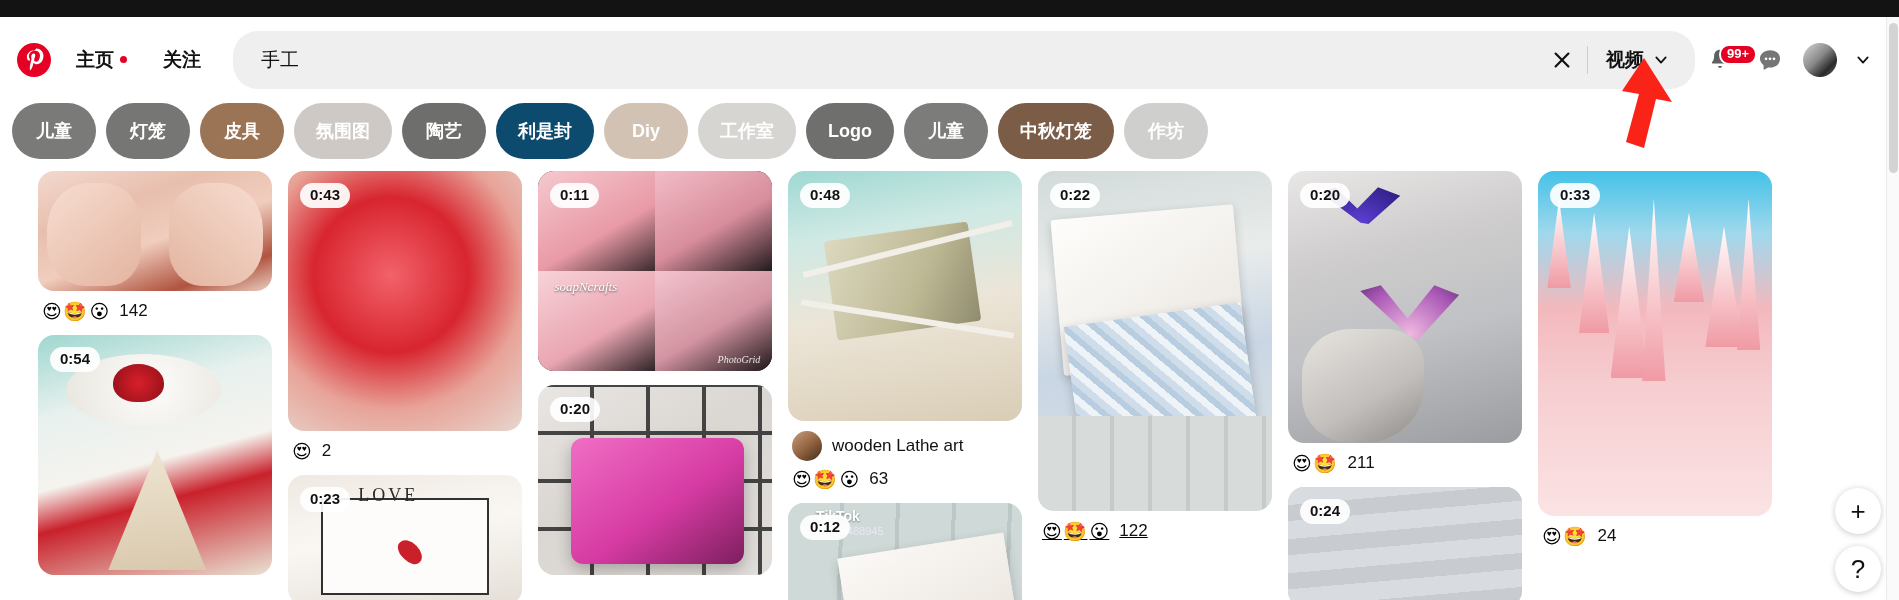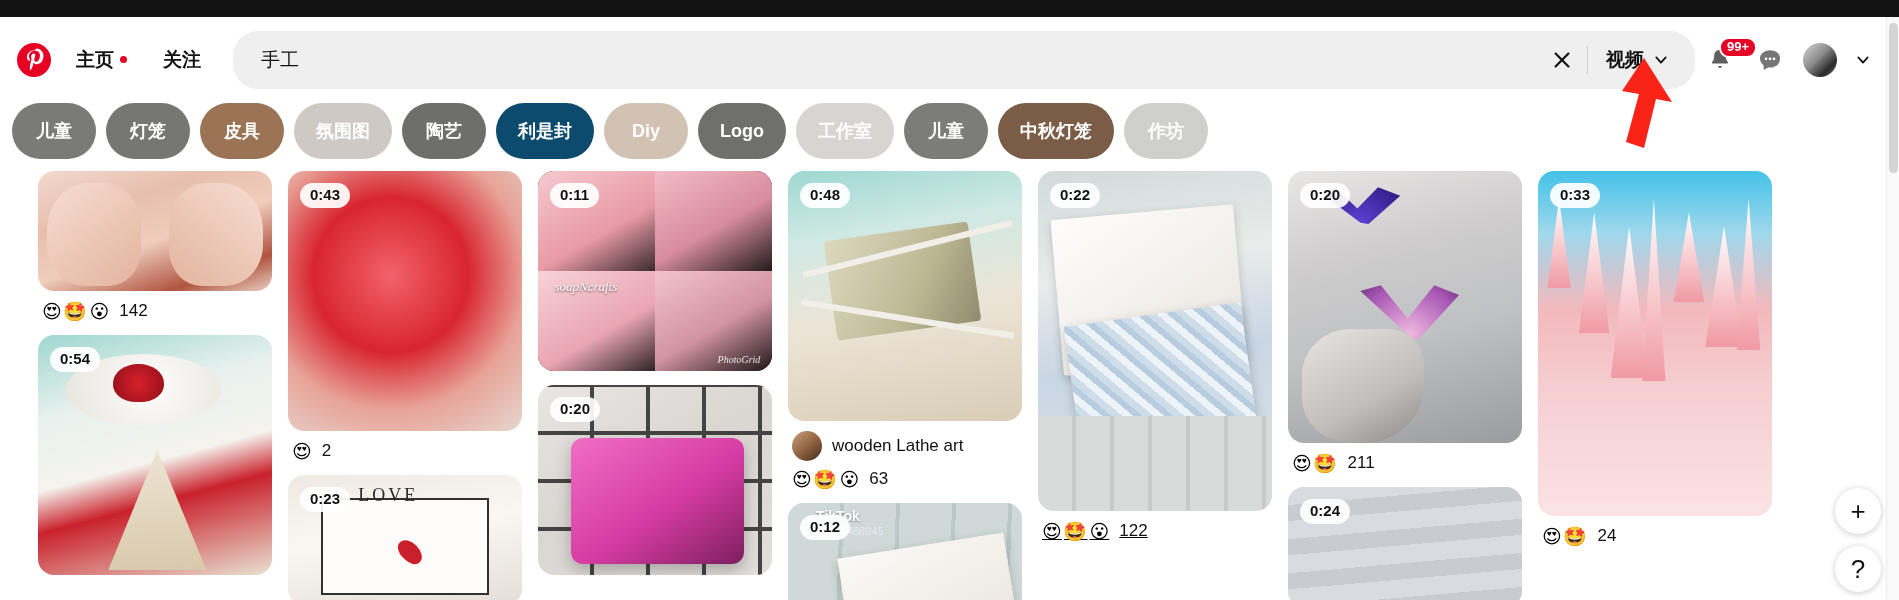--- a/index.html
+++ b/index.html
@@ -86,21 +86,21 @@
   }
 
   .icon-btn {
     width: 50px; height: 50px;
     display: flex; align-items: center; justify-content: center;
     position: relative; flex: 0 0 auto; cursor: pointer;
   }
   .icon-btn.small { width: 36px; }
   .badge {
     position: absolute;
-    top: 2px; left: 24px;
+    top: 9px; left: 24px;
     background: #e60023; color: #fff;
     font-size: 13px; font-weight: bold;
     border-radius: 10px;
     padding: 1px 6px 2px;
     line-height: 1.1;
     border: 2px solid #fff;
   }
   .avatar-btn {
     width: 34px; height: 34px; border-radius: 50%;
     overflow: hidden;
@@ -301,25 +301,25 @@
     </div>
     <div class="chip" style="background: rgb(110, 110, 108);">
       <span>陶艺</span>
     </div>
     <div class="chip" style="background: #0c4a6e;">
       <span>利是封</span>
     </div>
     <div class="chip" style="background: rgb(210, 194, 179);">
       <span>Diy</span>
     </div>
+    <div class="chip" style="background: rgb(215, 213, 210);">
+      <span>工作室</span>
+    </div>
     <div class="chip" style="background: rgb(111, 111, 109);">
       <span>Logo</span>
-    </div>
-    <div class="chip" style="background: rgb(215, 213, 210);">
-      <span>工作室</span>
     </div>
     <div class="chip" style="background: rgb(124, 124, 122);">
       <span>儿童</span>
     </div>
     <div class="chip" style="background: rgb(123, 92, 71);">
       <span>中秋灯笼</span>
     </div>
     <div class="chip" style="background: rgb(207, 207, 205);">
       <span>作坊</span>
     </div>

